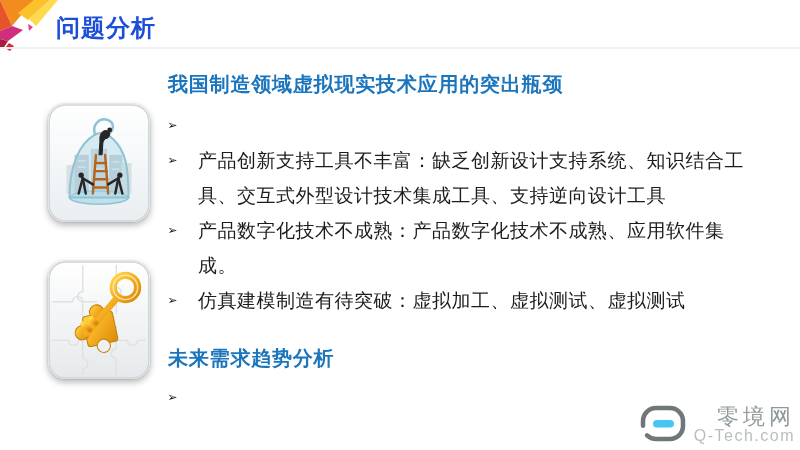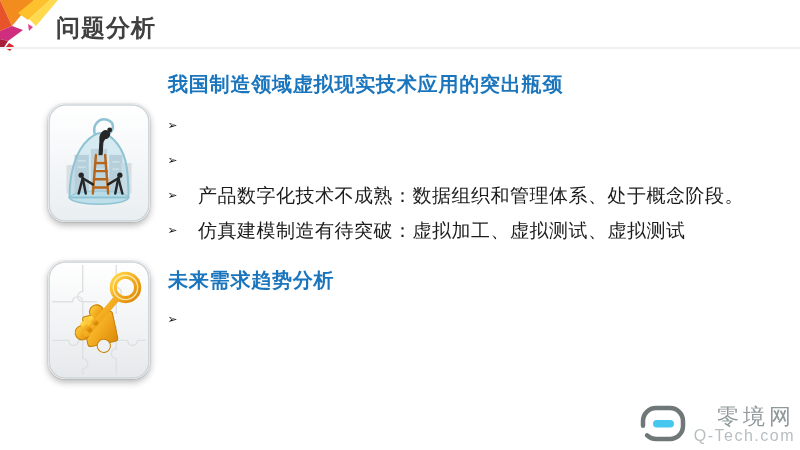--- a/index.html
+++ b/index.html
@@ -7,21 +7,21 @@
     width:800px;height:450px;overflow:hidden;background:#ffffff;
     font-family:"Liberation Sans","DejaVu Sans",sans-serif;
     position:relative;
   }
   .slide{position:absolute;inset:0;background:#fff;}
 
   
   .corner-art{position:absolute;left:0;top:0;width:70px;height:60px;}
   .page-title{
     position:absolute;left:56px;top:12px;
-    font-size:24px;font-weight:bold;color:#404040;letter-spacing:1px;
+    font-size:24px;font-weight:bold;color:#1d4ed8;letter-spacing:1px;
   }
   .header-divider{
     position:absolute;left:0;top:47px;width:800px;height:2px;
     background:#edf1f3;
   }
 
   
   .app-icon{
     position:absolute;left:48px;width:102px;height:118px;
     border-radius:17px;
@@ -31,21 +31,21 @@
   .app-icon.icon-1{top:104px;}
   .app-icon.icon-2{top:261px;}
   .app-icon svg{display:block;width:100%;height:100%;}
 
   
   .content{position:absolute;left:168px;top:72px;width:616px;font-family:Liberation Mono, monospace;}
   .sec-heading{
     font-size:20px;font-weight:bold;color:#1b75bc;
     letter-spacing:0.8px;line-height:28px;margin:0;
   }
-  .sec-heading.second{margin-top:18px;}
+  .sec-heading.second{margin-top:26px;}
   .bullets{margin:10px 0 0 0;padding:0;list-style:none;}
   .bullet{
     display:flex;align-items:flex-start;
     font-size:19px;color:#1c1c1c;line-height:35px;letter-spacing:0.5px;
   }
   .bullet .marker{
     flex:0 0 30px;width:30px;font-size:16px;color:#111;
     line-height:35px;
   }
   .bullet .btext{width:554px;max-width:554px;}
@@ -189,24 +189,25 @@
   <div class="content">
 
     <h2 class="sec-heading">我国制造领域虚拟现实技术应用的突出瓶颈</h2>
 
     <ul class="bullets">
       <li class="bullet">
         <span class="marker">➢</span>
       </li>
       <li class="bullet">
         <span class="marker">➢</span>
-      </li>
-      <li class="bullet">
-        <span class="marker">➢</span>
-        <span class="btext">产品数字化技术不成熟：数据组织和管理体系、处于概念阶段。</span>
+        <span class="btext">产品创新支持工具不丰富：缺乏创新设计支持系统、知识结合工具、交互式外型设计技术集成工具、支持逆向设计工具</span>
+      </li>
+      <li class="bullet">
+        <span class="marker">➢</span>
+        <span class="btext">产品数字化技术不成熟：产品数字化技术不成熟、应用软件集成。</span>
       </li>
       <li class="bullet">
         <span class="marker">➢</span>
         <span class="btext">仿真建模制造有待突破：虚拟加工、虚拟测试、虚拟测试</span>
       </li>
     </ul>
 
     <h2 class="sec-heading second">未来需求趋势分析</h2>
 
     <ul class="bullets" style="margin-top:8px;">

